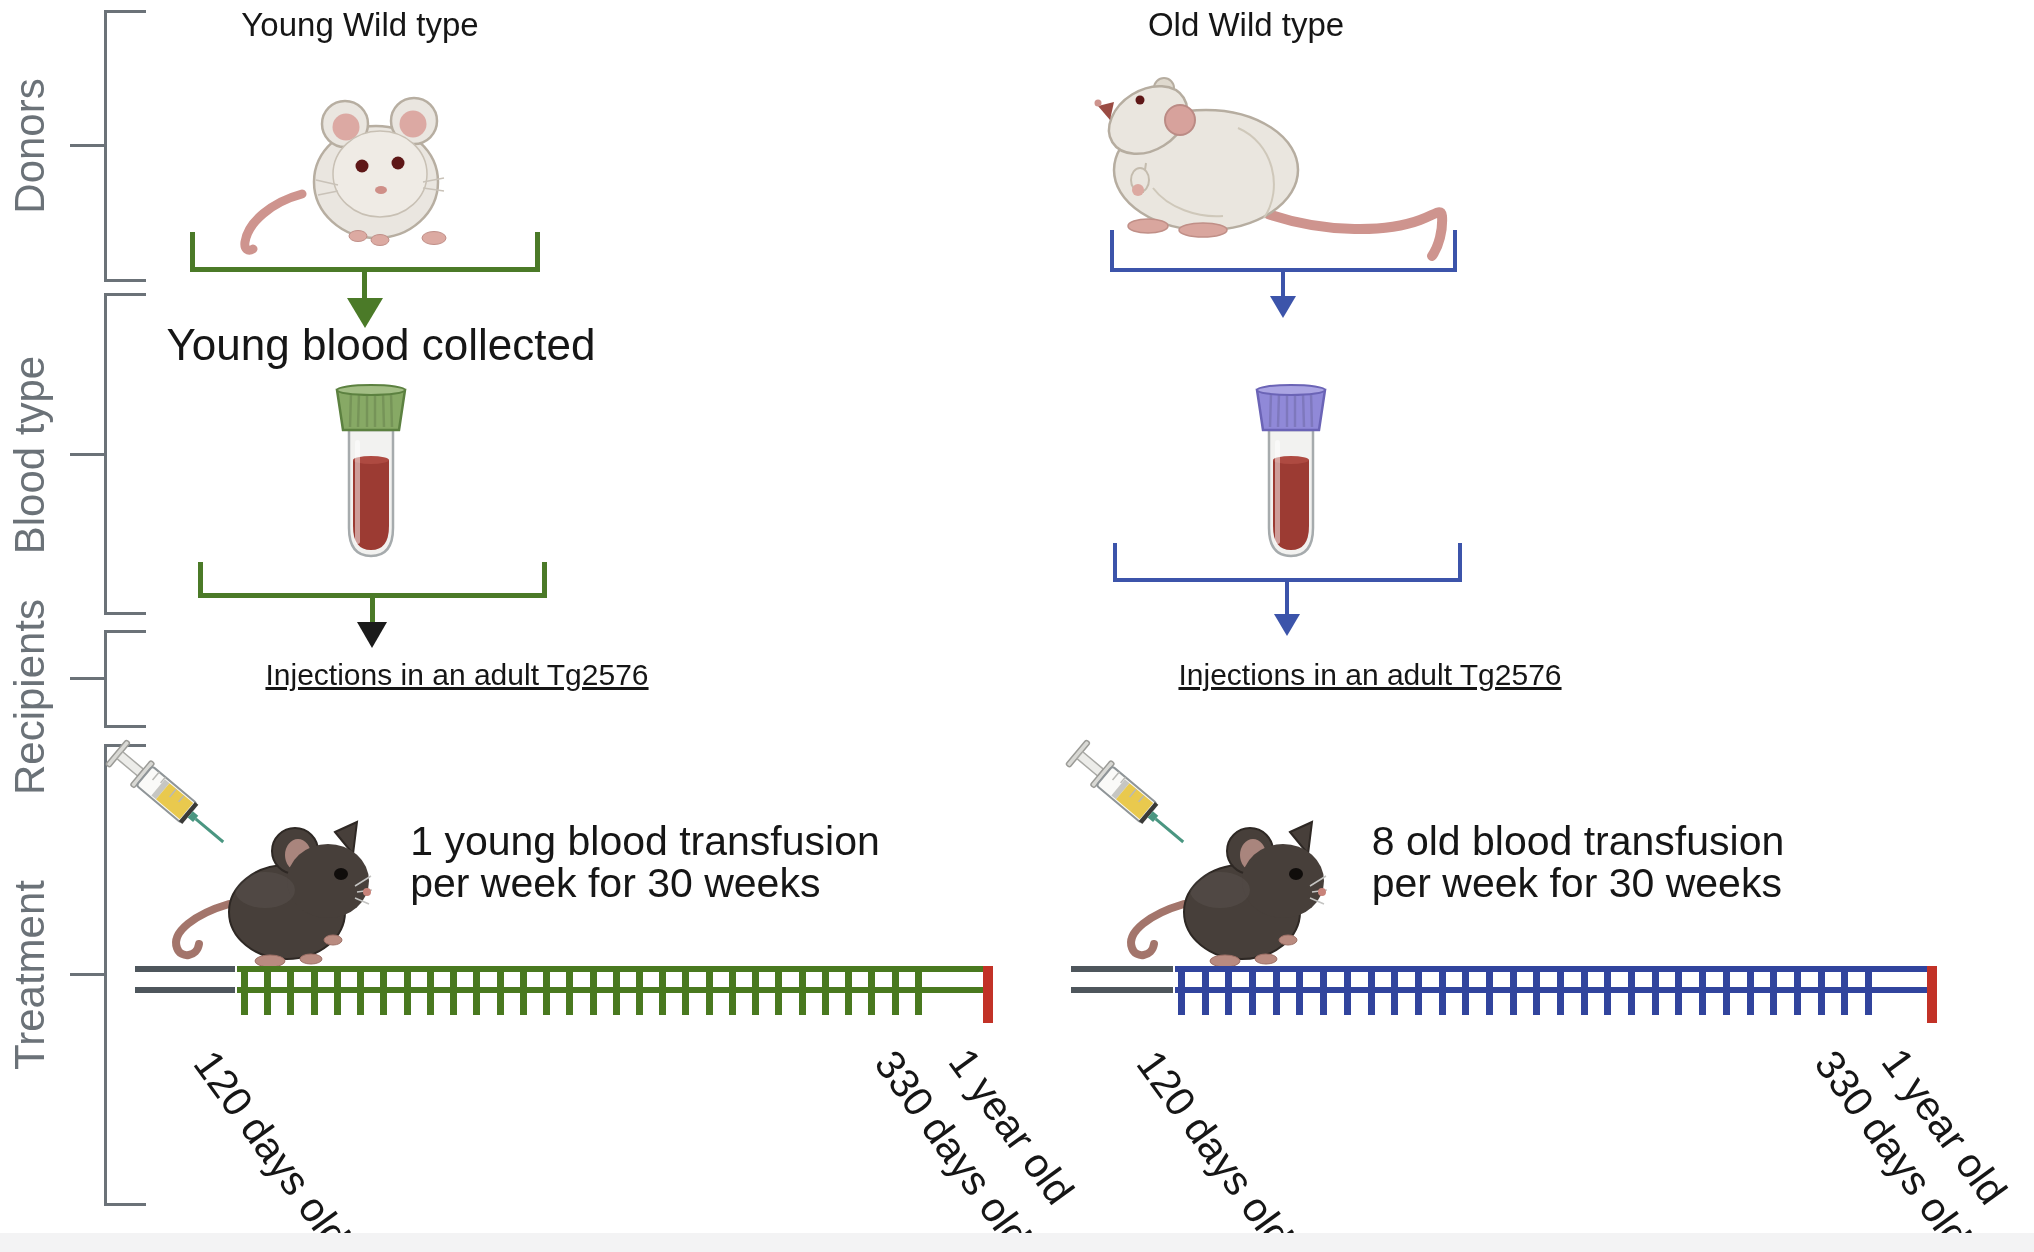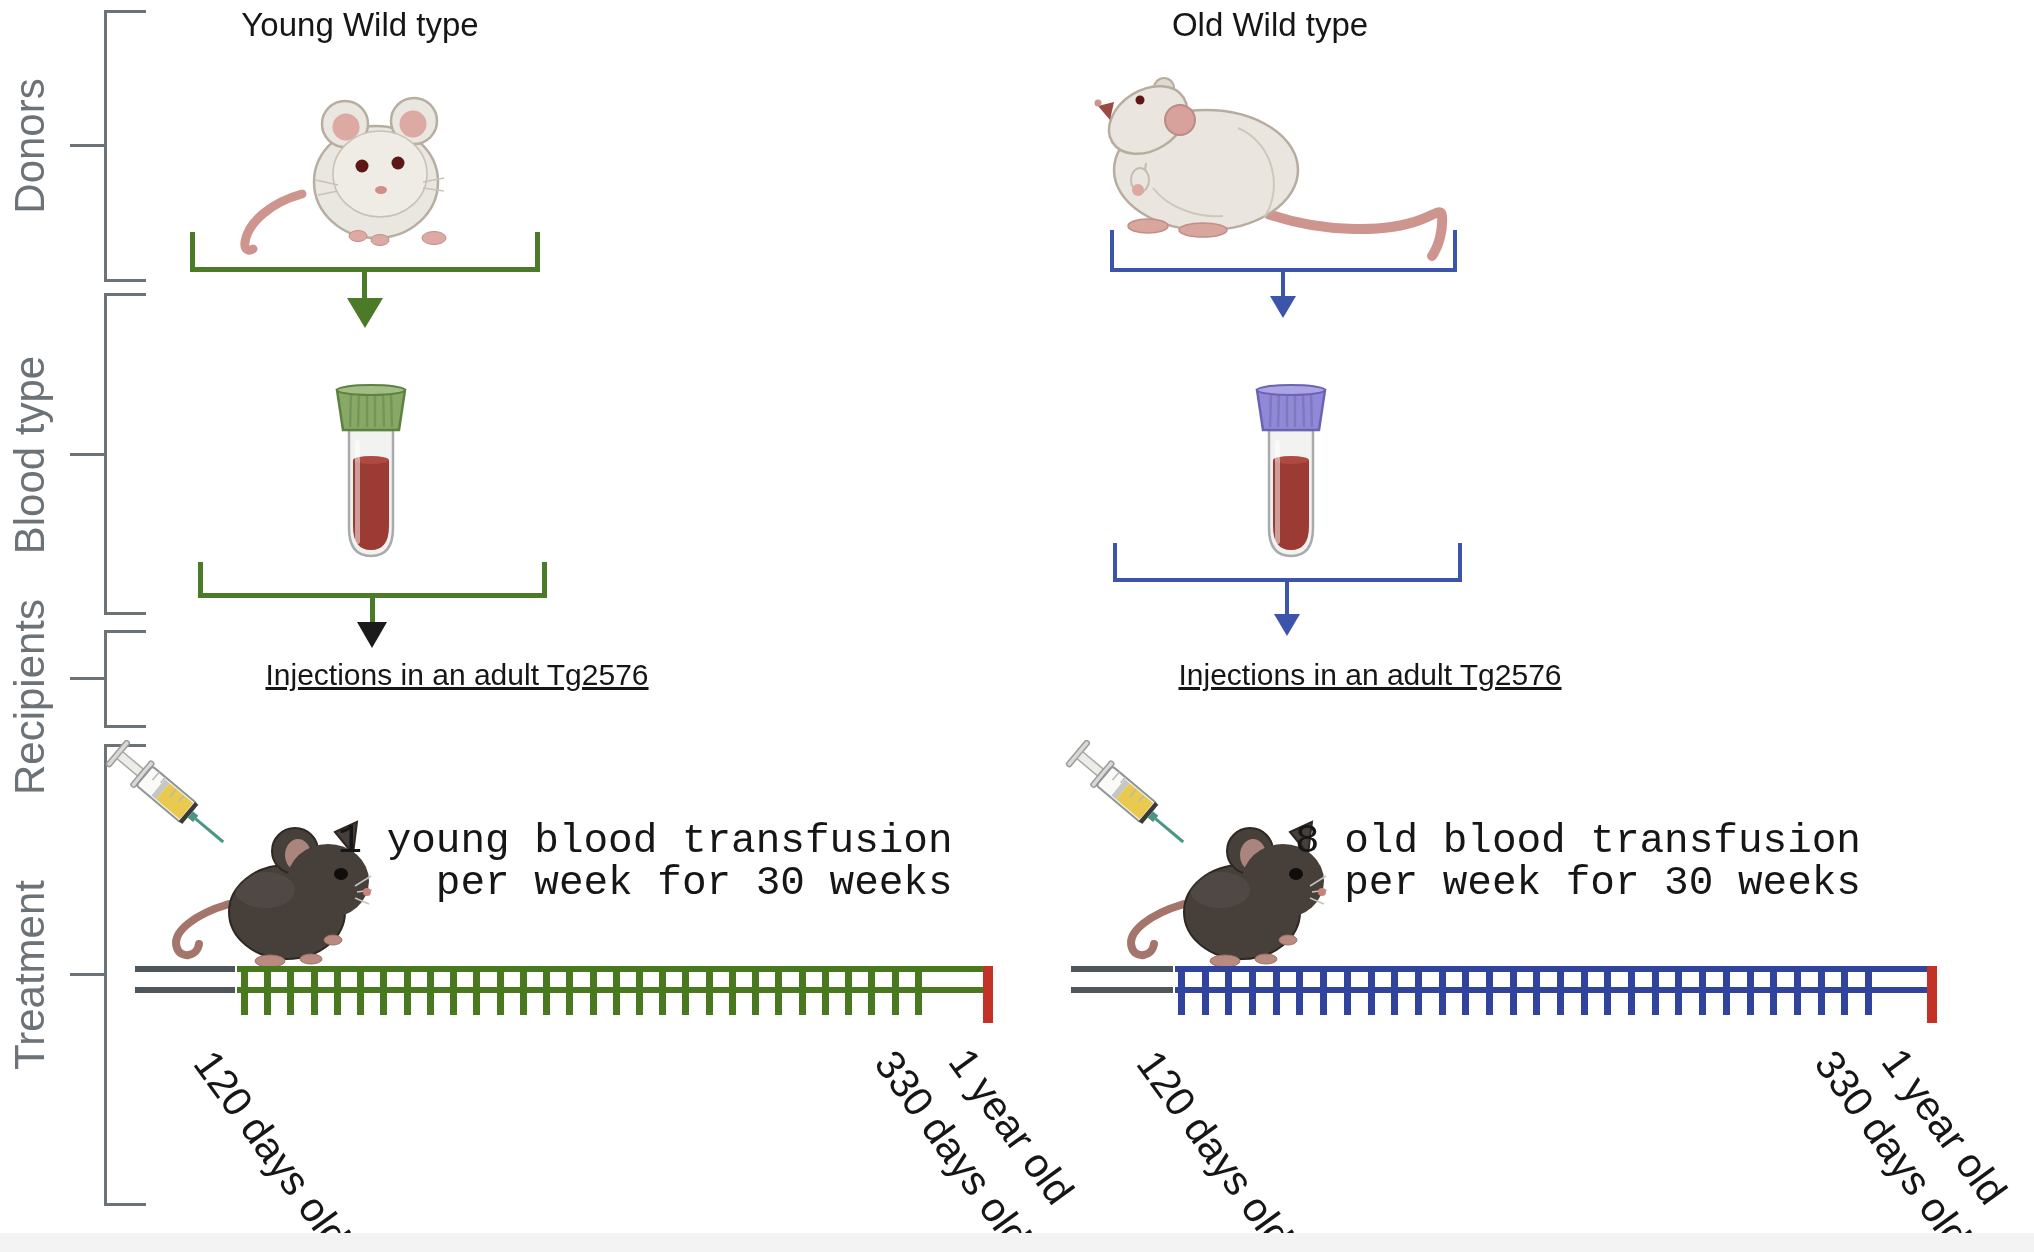--- a/index.html
+++ b/index.html
@@ -7,21 +7,21 @@
   #canvas {
     position:relative; width:2034px; height:1252px; background:#ffffff;
     font-family:"Liberation Sans", sans-serif; color:var(--text,#161616);
     overflow:hidden;
   }
   .abs { position:absolute; }
   .txt { white-space:nowrap; color:var(--text,#161616); }
   .title { font-size:33px; transform:translateX(-50%); }
   .bodytxt { font-size:44px; transform:translateX(-50%); }
   .injtxt { font-size:30px; transform:translateX(-50%);text-decoration:underline; }
-  .treattxt { font-size:41px; line-height:1.03; text-align:right; transform:translateX(-50%);font-family:Liberation Mono, monospace; }
+  .treattxt { font-size:41px; line-height:1.03; text-align:left; transform:translateX(-50%); }
   
   .rail-bracket { border:3px solid var(--rail-gray,#6B7278); border-right:none; width:42px; left:104px; }
   .rail-tick { left:70px; width:37px; height:3px; background:var(--rail-gray,#6B7278); }
   .rail-label { font-size:42px; color:var(--rail-gray,#6B7278); white-space:nowrap;
                 left:30px; transform:translate(-50%,-50%) rotate(-90deg); }
   
   .ubracket-green { border:5px solid var(--green,#4B7A28); border-top:none; }
   .ubracket-blue  { border:4px solid var(--blue,#3C54AA); border-top:none; }
   .stem-green { width:5px; background:var(--green,#4B7A28); }
   .stem-blue  { width:4px; background:var(--blue,#3C54AA); }
@@ -79,20 +79,21 @@
     <ellipse cx="143" cy="100" rx="6" ry="4" fill="#CF8F88"></ellipse>
     <ellipse cx="120" cy="146" rx="9" ry="5.5" fill="#DCAAA2" stroke="#C08F88"></ellipse>
     <ellipse cx="142" cy="150" rx="9" ry="5.5" fill="#DCAAA2" stroke="#C08F88"></ellipse>
     <ellipse cx="196" cy="148" rx="12" ry="6.5" fill="#DCAAA2" stroke="#C08F88"></ellipse>
   </svg>
 
   <div class="abs ubracket-green" style="left:190px;top:232px;width:350px;height:40px;"></div>
   <div class="abs stem-green" style="left:362px;top:270px;height:30px;"></div>
   <div class="abs arrowhead ah-green" style="left:347px;top:298px;"></div>
 
+  <div class="abs txt bodytxt" style="left:381px;top:320px;">Young blood collected</div>
 
   <svg class="abs" style="left:325px;top:380px;" width="92" height="188" viewBox="0 0 92 188">
     <path d="M24,50 L68,50 L68,148 Q68,176 46,176 Q24,176 24,148 Z" fill="#F2F2F0" stroke="#A6ABAD" stroke-width="2.5"></path>
     <path d="M28,80 L64,80 L64,146 Q64,170 46,170 Q28,170 28,146 Z" fill="#9C3B33"></path>
     <ellipse cx="46" cy="80" rx="18" ry="4" fill="#AE4A41"></ellipse>
     <rect x="30" y="60" width="5" height="104" rx="2.5" fill="rgba(255,255,255,0.5)"></rect>
     <path d="M12,10 L80,10 L74,50 L18,50 Z" fill="#87A965" stroke="#5C8140" stroke-width="2.5"></path>
     <path d="M26,13 L25,47 M34,13 L33,47 M42,13 L42,47 M50,13 L50,47 M58,13 L59,47 M66,13 L67,47" stroke="rgba(0,0,0,0.12)" stroke-width="2.5"></path>
     <ellipse cx="46" cy="10" rx="34" ry="5" fill="#A3BE85" stroke="#5C8140" stroke-width="2"></ellipse>
   </svg>
@@ -173,21 +174,21 @@
       <div class="tick"></div>
       <div class="tick"></div>
       <div class="tick"></div>
       <div class="tick"></div>
     </div>
   <div class="abs red-mark" style="left:983px;top:966px;"></div>
   <div class="abs txt tl-label" style="left:222px;top:1042px;">120 days old</div>
   <div class="abs txt tl-label" style="left:903px;top:1042px;">330 days old</div>
   <div class="abs txt tl-label" style="left:977px;top:1040px;">1 year old</div>
 
-  <div class="abs txt title" style="left:1246px;top:6px;margin-left:24px;">Old Wild type</div>
+  <div class="abs txt title" style="left:1246px;top:6px;">Old Wild type</div>
 
   <svg class="abs" style="left:1088px;top:58px;" width="375" height="210" viewBox="0 0 375 210">
     <path d="M180,156 C240,176 300,174 332,162 C348,156 353,150 354,158 C355,172 351,188 344,198" fill="none" stroke="#CE948E" stroke-width="10" stroke-linecap="round"></path>
     <ellipse cx="118" cy="112" rx="92" ry="60" fill="#EAE6DF" stroke="#B6ADA0" stroke-width="2.5"></ellipse>
     <path d="M150,70 C185,85 196,130 176,160" fill="none" stroke="#CFC8BA" stroke-width="2"></path>
     <path d="M65,130 C80,150 110,160 135,158" fill="none" stroke="#CFC8BA" stroke-width="2"></path>
     <circle cx="76" cy="30" r="10" fill="#DFD9CE" stroke="#B6ADA0" stroke-width="2"></circle>
     <g transform="rotate(-32 60 62)">
       <ellipse cx="60" cy="62" rx="42" ry="30" fill="#EAE6DF" stroke="#B6ADA0" stroke-width="2.5"></ellipse>
     </g>

